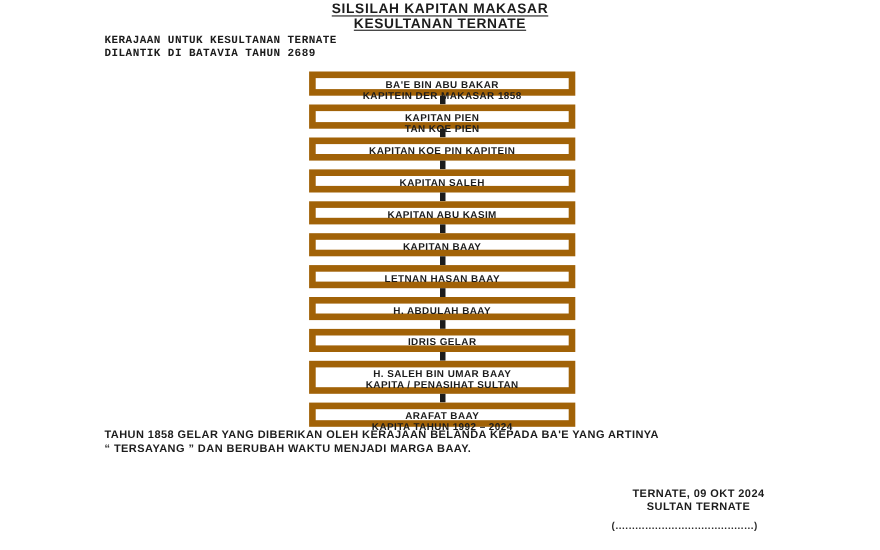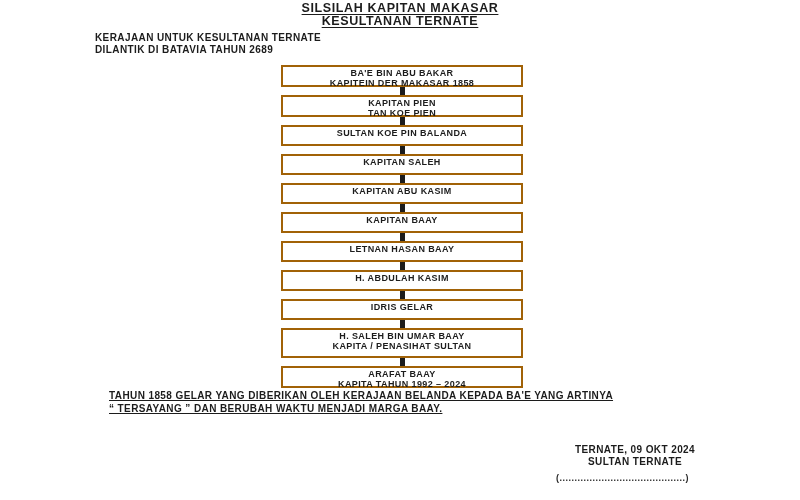--- a/index.html
+++ b/index.html
@@ -13,41 +13,41 @@
   .title{
     position:absolute;top:2px;left:0;width:800px;text-align:center;
     font-size:12.5px;font-weight:bold;letter-spacing:0.6px;line-height:13px;
   }
   .title .t-line{text-decoration:underline;text-underline-offset:2px;}
 
   .header-left{
     position:absolute;top:32px;left:95px;
     font-size:10px;font-weight:bold;letter-spacing:0.4px;line-height:12px;
     white-space:nowrap;
+    font-family:Liberation Mono, monospace;
   }
 
   .chart{
     position:absolute;top:65px;left:281px;width:242px;
     display:flex;flex-direction:column;align-items:stretch;
   }
   .gbox{
-    box-sizing:border-box;border:2px solid #a16207;background:#ffffff;
+    box-sizing:border-box;border:6px solid #a16207;background:#ffffff;
     width:242px;height:21px;padding-top:2px;
     text-align:center;font-size:9px;font-weight:bold;letter-spacing:0.4px;
     line-height:9.5px;white-space:nowrap;
   }
   .gbox.h2{height:22px;}
   .gbox.h3{height:30px;padding-top:2px;}
   .conn{width:5px;height:8px;background:#1c1c1c;margin:0 auto;}
 
   .footnote{
-    position:absolute;top:390px;left:109px;
+    position:absolute;top:390px;left:95px;
     font-size:10px;font-weight:bold;letter-spacing:0.4px;line-height:12.5px;
     white-space:nowrap;
-    text-decoration:underline;
   }
 
   .sign-block{
     position:absolute;top:444px;left:555px;width:160px;text-align:center;
     font-size:10px;font-weight:bold;letter-spacing:0.4px;line-height:12px;
     white-space:nowrap;
   }
   .sign-placeholder{
     position:absolute;top:473px;left:556px;width:150px;
     font-size:9px;font-weight:bold;letter-spacing:0.5px;text-align:left;
@@ -77,21 +77,21 @@
     </div>
     <div class="conn"></div>
 
     <div class="gbox h2">
       <div>KAPITAN PIEN</div>
       <div>TAN KOE PIEN</div>
     </div>
     <div class="conn"></div>
 
     <div class="gbox">
-      <div>SULTAN KOE PIN BALANDA</div>
+      <div>KAPITAN KOE PIN KAPITEIN</div>
     </div>
     <div class="conn"></div>
 
     <div class="gbox">
       <div>KAPITAN SALEH</div>
     </div>
     <div class="conn"></div>
 
     <div class="gbox">
       <div>KAPITAN ABU KASIM</div>
@@ -102,21 +102,21 @@
       <div>KAPITAN BAAY</div>
     </div>
     <div class="conn"></div>
 
     <div class="gbox">
       <div>LETNAN HASAN BAAY</div>
     </div>
     <div class="conn"></div>
 
     <div class="gbox">
-      <div>H. ABDULAH KASIM</div>
+      <div>H. ABDULAH BAAY</div>
     </div>
     <div class="conn"></div>
 
     <div class="gbox">
       <div>IDRIS GELAR</div>
     </div>
     <div class="conn"></div>
 
     <div class="gbox h3">
       <div>H. SALEH BIN UMAR BAAY</div>

